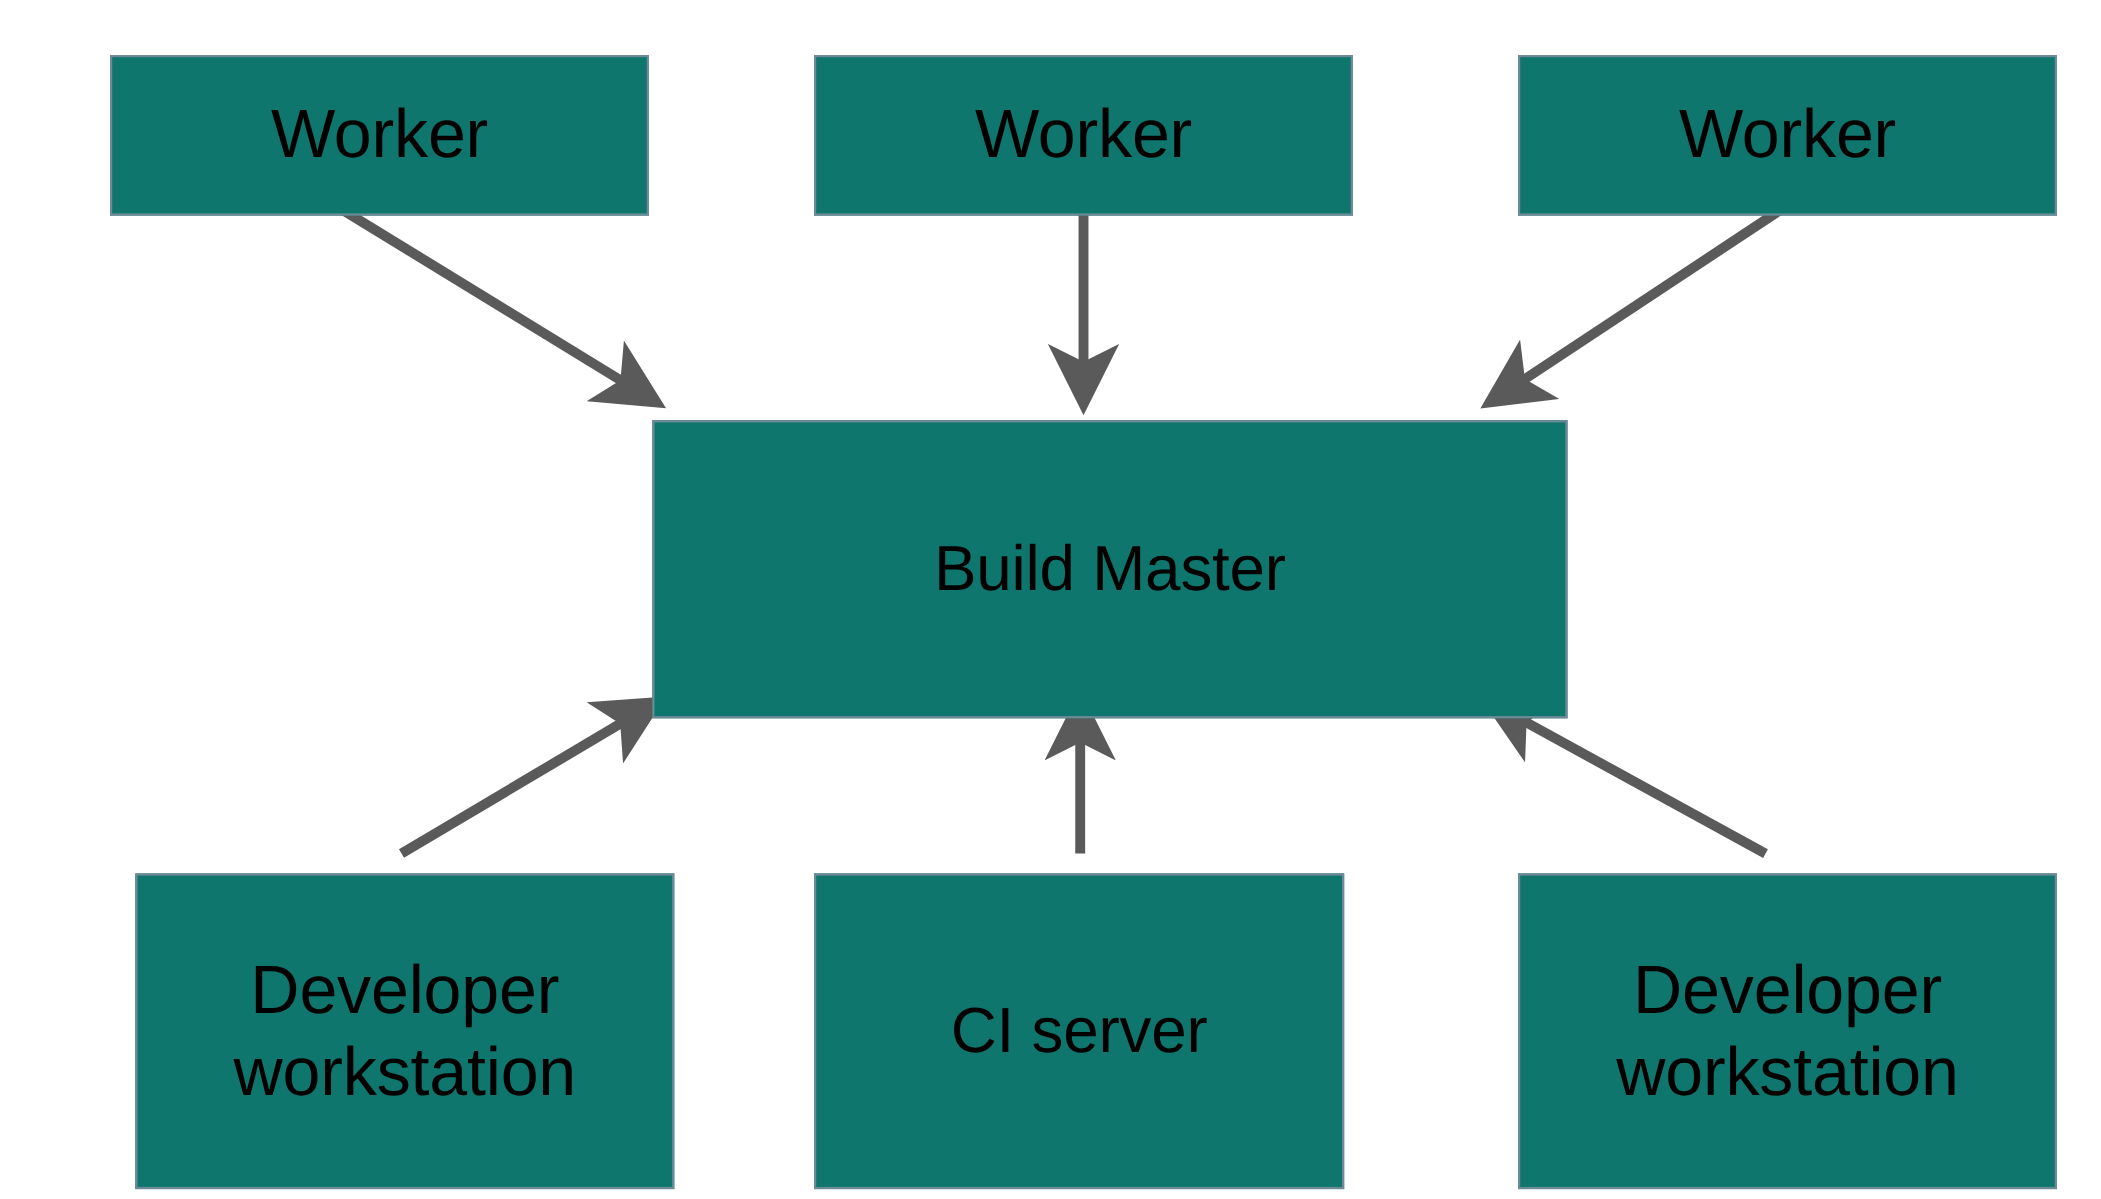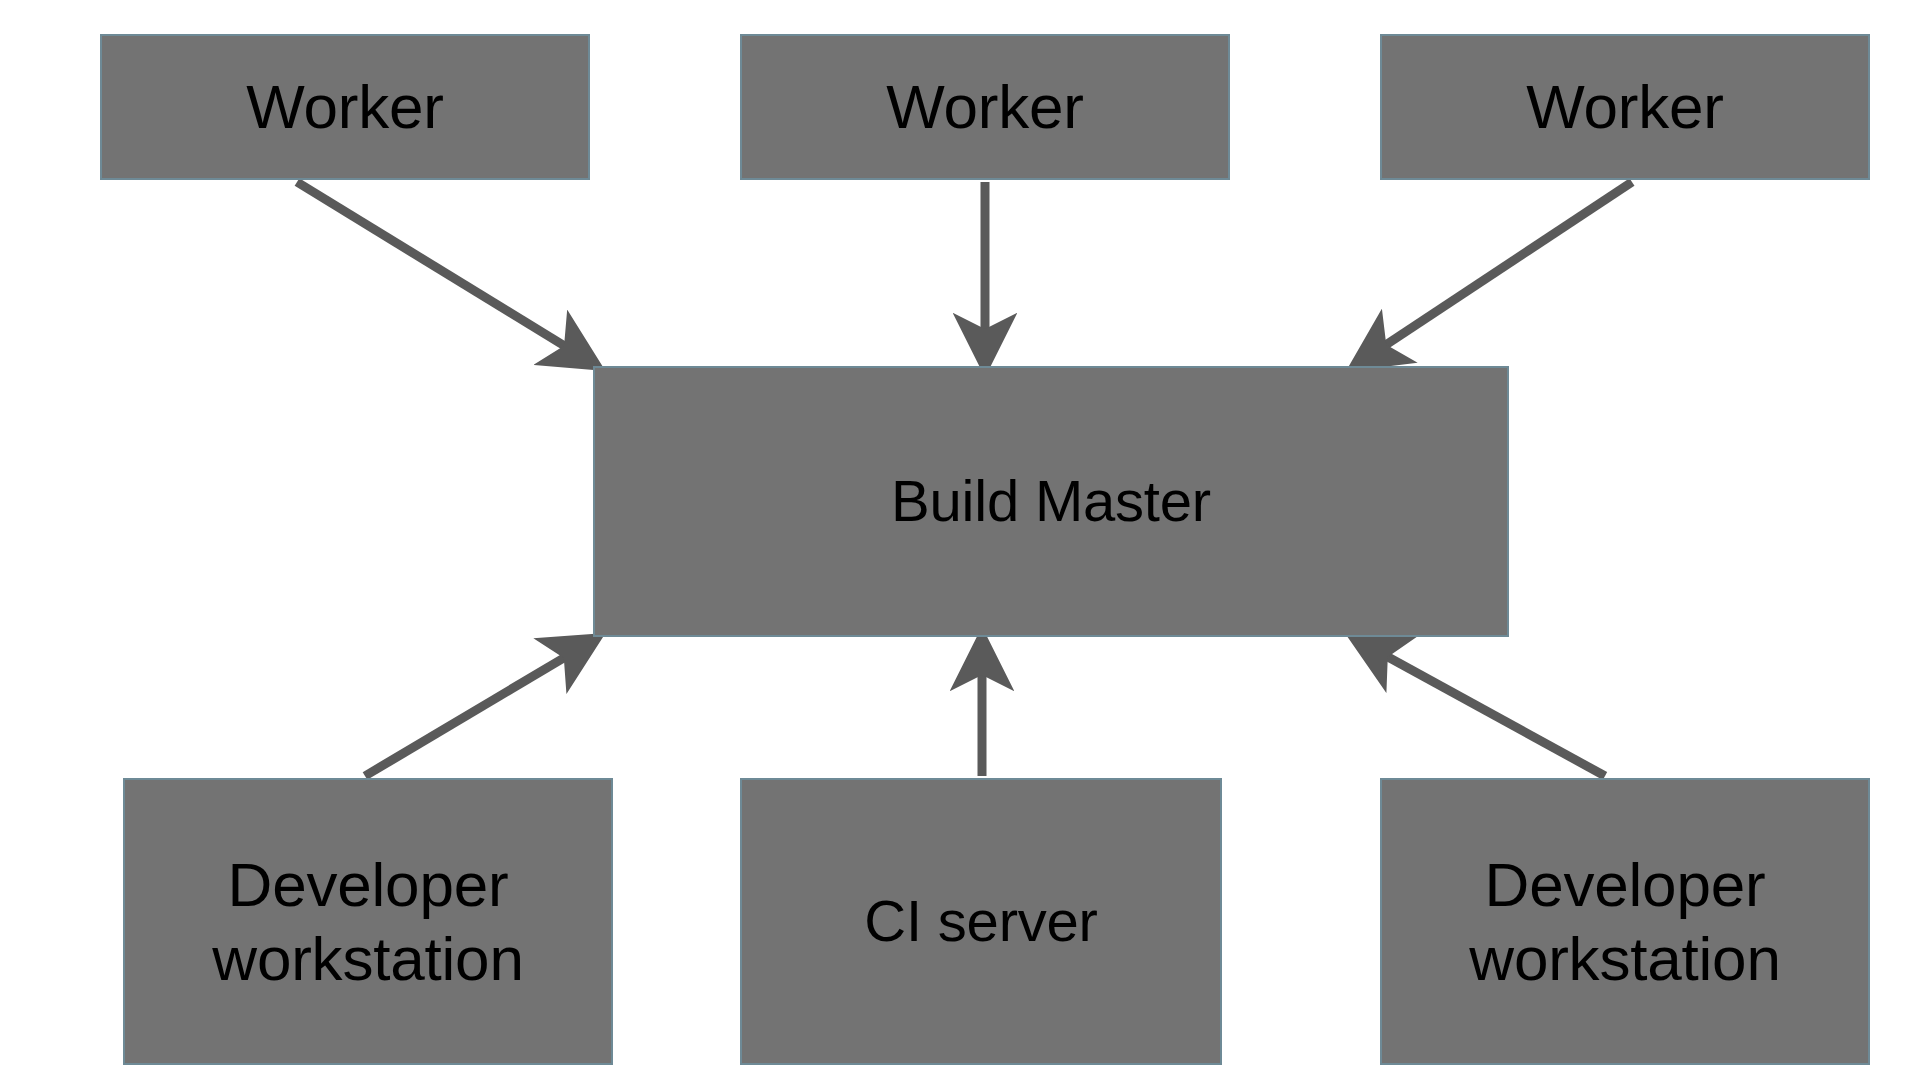--- a/index.html
+++ b/index.html
@@ -20,44 +20,45 @@
     position: absolute;
     left: 0;
     top: 0;
     width: 1910px;
     height: 1090px;
     pointer-events: none;
   }
   .node {
     position: absolute;
     box-sizing: border-box;
-    background: #737373;
+    background: #0f766e;
     border: 2px solid #6e8a96;
     display: flex;
     align-items: center;
     justify-content: center;
     text-align: center;
+    margin-top: 16px;
   }
   .node-label {
     color: #000000;
     font-weight: 400;
     line-height: 1.18;
     letter-spacing: -0.2px;
     white-space: pre-line;
   }
   
   #node-worker-1 { left: 100px;  top: 34px;  width: 490px; height: 146px; }
   #node-worker-2 { left: 740px;  top: 34px;  width: 490px; height: 146px; }
   #node-worker-3 { left: 1380px; top: 34px;  width: 490px; height: 146px; }
   #node-worker-1 .node-label,
   #node-worker-2 .node-label,
   #node-worker-3 .node-label { font-size: 62px; }
 
   
-  #node-build-master { left: 593px; top: 366px; width: 916px; height: 271px; }
+  #node-build-master { left: 593px; top: 366px; width: 832px; height: 271px; }
   #node-build-master .node-label { font-size: 58px; }
 
   
   #node-dev-workstation-left  { left: 123px;  top: 778px; width: 490px; height: 287px; }
   #node-ci-server             { left: 740px;  top: 778px; width: 482px; height: 287px; justify-content: center; }
   #node-dev-workstation-right { left: 1380px; top: 778px; width: 490px; height: 287px; }
   #node-dev-workstation-left .node-label,
   #node-dev-workstation-right .node-label { font-size: 62px; }
   #node-ci-server .node-label { font-size: 58px; }
 </style>

